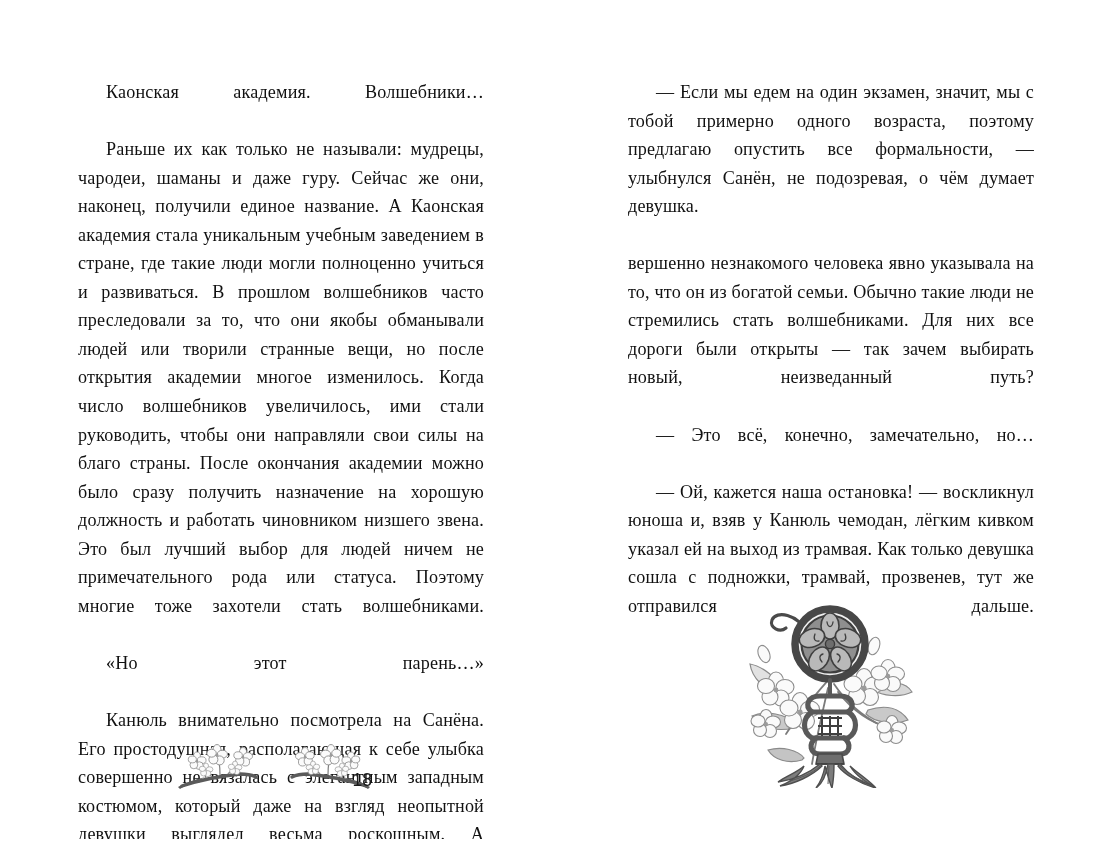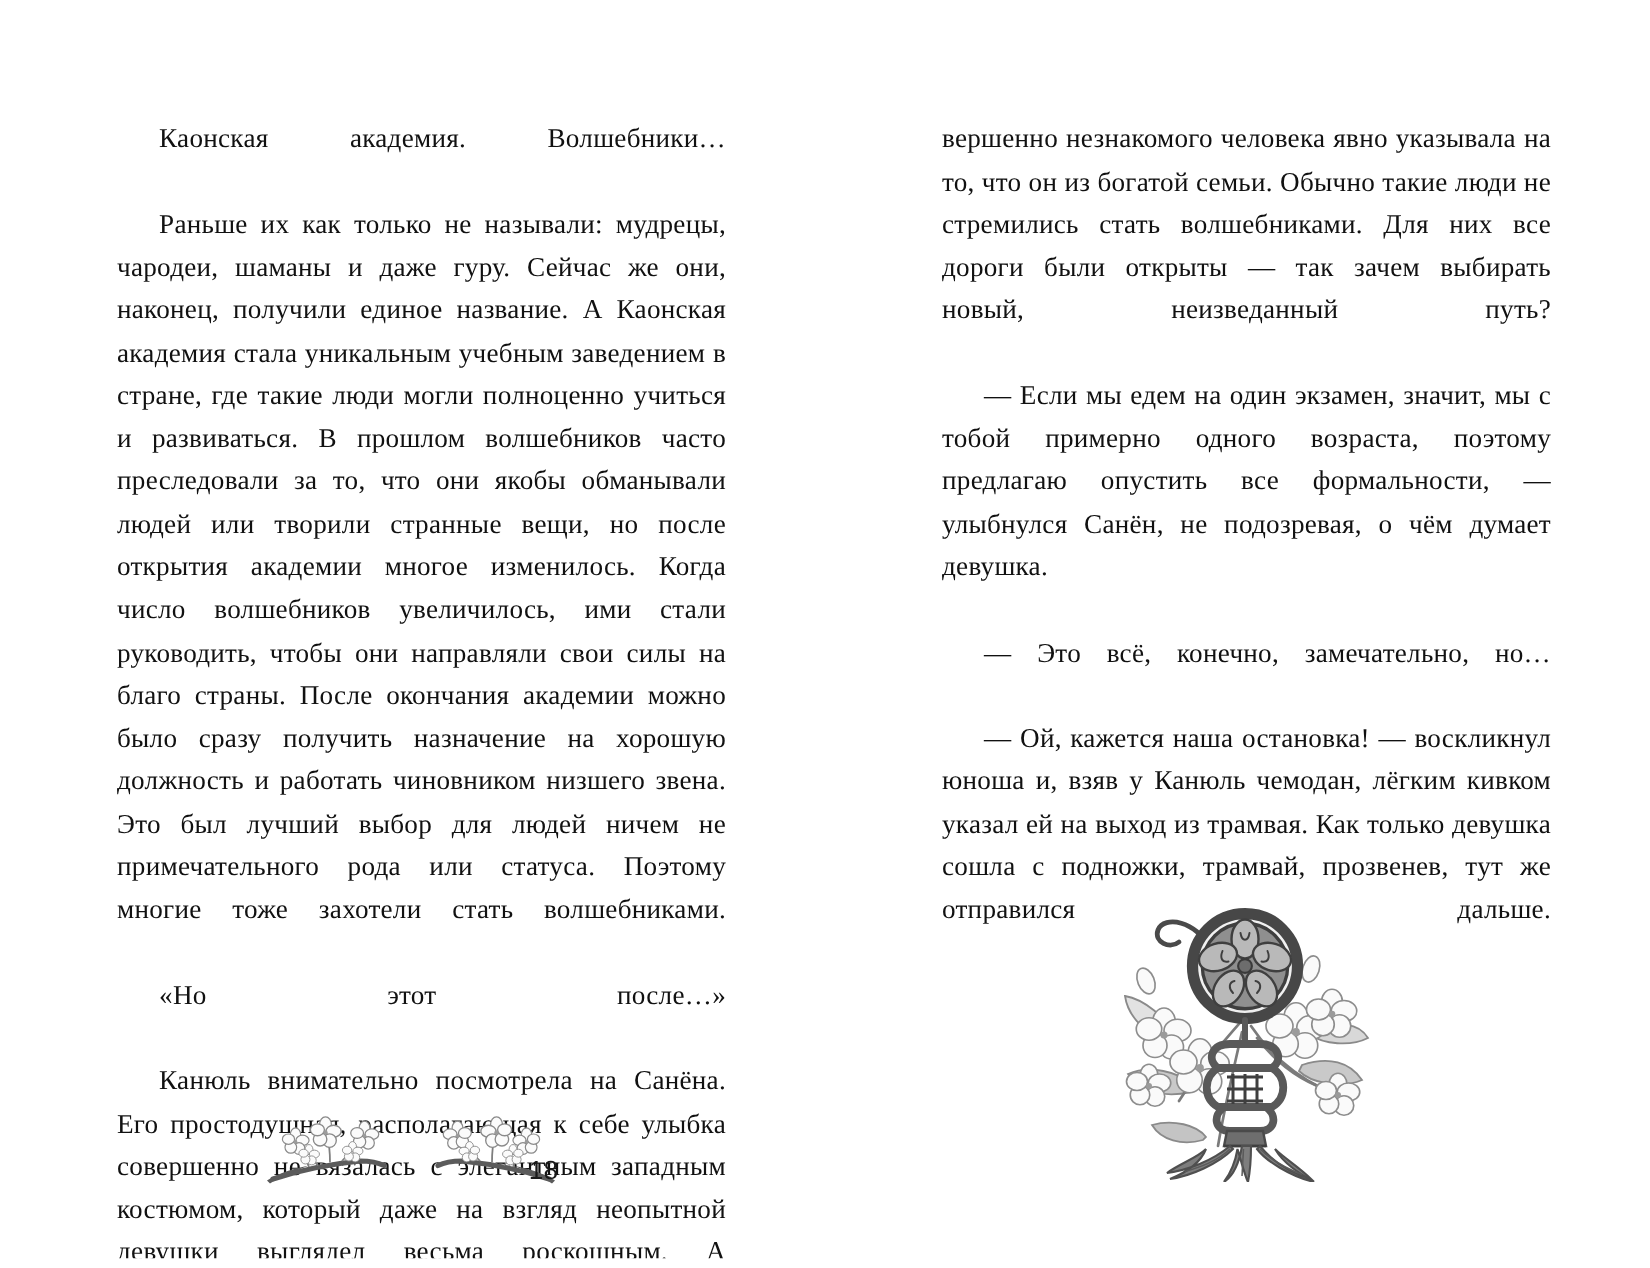--- a/index.html
+++ b/index.html
@@ -76,27 +76,27 @@
   .ornament svg { display: block; width: 178px; height: 196px; }
 </style>
 </head>
 <body>
 
 <div class="page">
 
   <div class="column left">
     <p class="para indent">Каонская академия. Волшебники…</p>
     <p class="para indent">Раньше их как только не называли: мудрецы, чародеи, шаманы и даже гуру. Сейчас же они, наконец, получили единое название. А Каонская академия стала уникальным учебным заведением в стране, где такие люди могли полноценно учиться и развиваться. В прошлом волшебников часто преследовали за то, что они якобы обманывали людей или творили странные вещи, но после открытия академии многое изменилось. Когда число волшебников увеличилось, ими стали руководить, чтобы они направляли свои силы на благо страны. После окончания академии можно было сразу получить назначение на хорошую должность и работать чиновником низшего звена. Это был лучший выбор для людей ничем не примечательного рода или статуса. Поэтому многие тоже захотели стать волшебниками.</p>
-    <p class="para indent">«Но этот после…»</p>
+    <p class="para indent">«Но этот парень…»</p>
     <p class="para indent">Канюль внимательно посмотрела на Санёна. Его простодушная, располагающая к себе улыбка совершенно не вязалась с элегантным западным костюмом, который даже на взгляд неопытной девушки выглядел весьма роскошным. А готовность без колебаний оплатить проезд со-</p>
   </div>
 
   <div class="column right">
+    <p class="para indent">— Если мы едем на один экзамен, значит, мы с тобой примерно одного возраста, поэтому предлагаю опустить все формальности, — улыбнулся Санён, не подозревая, о чём думает девушка.</p>
     <p class="para noindent">вершенно незнакомого человека явно указывала на то, что он из богатой семьи. Обычно такие люди не стремились стать волшебниками. Для них все дороги были открыты — так зачем выбирать новый, неизведанный путь?</p>
-    <p class="para indent">— Если мы едем на один экзамен, значит, мы с тобой примерно одного возраста, поэтому предлагаю опустить все формальности, — улыбнулся Санён, не подозревая, о чём думает девушка.</p>
     <p class="para indent">— Это всё, конечно, замечательно, но…</p>
     <p class="para indent">— Ой, кажется наша остановка! — воскликнул юноша и, взяв у Канюль чемодан, лёгким кивком указал ей на выход из трамвая. Как только девушка сошла с подножки, трамвай, прозвенев, тут же отправился дальше.</p>
   </div>
 
   <div class="ornament">
     <svg viewBox="0 0 178 196" xmlns="http://www.w3.org/2000/svg">
       <g fill="none" stroke="#5f5f5f" stroke-width="1.6">
 
         <path d="M64 40 C56 22, 34 18, 30 28 C27 36, 38 41, 44 36" stroke="#4a4a4a" stroke-width="3.2" fill="none" stroke-linecap="round"></path>
       </g>

